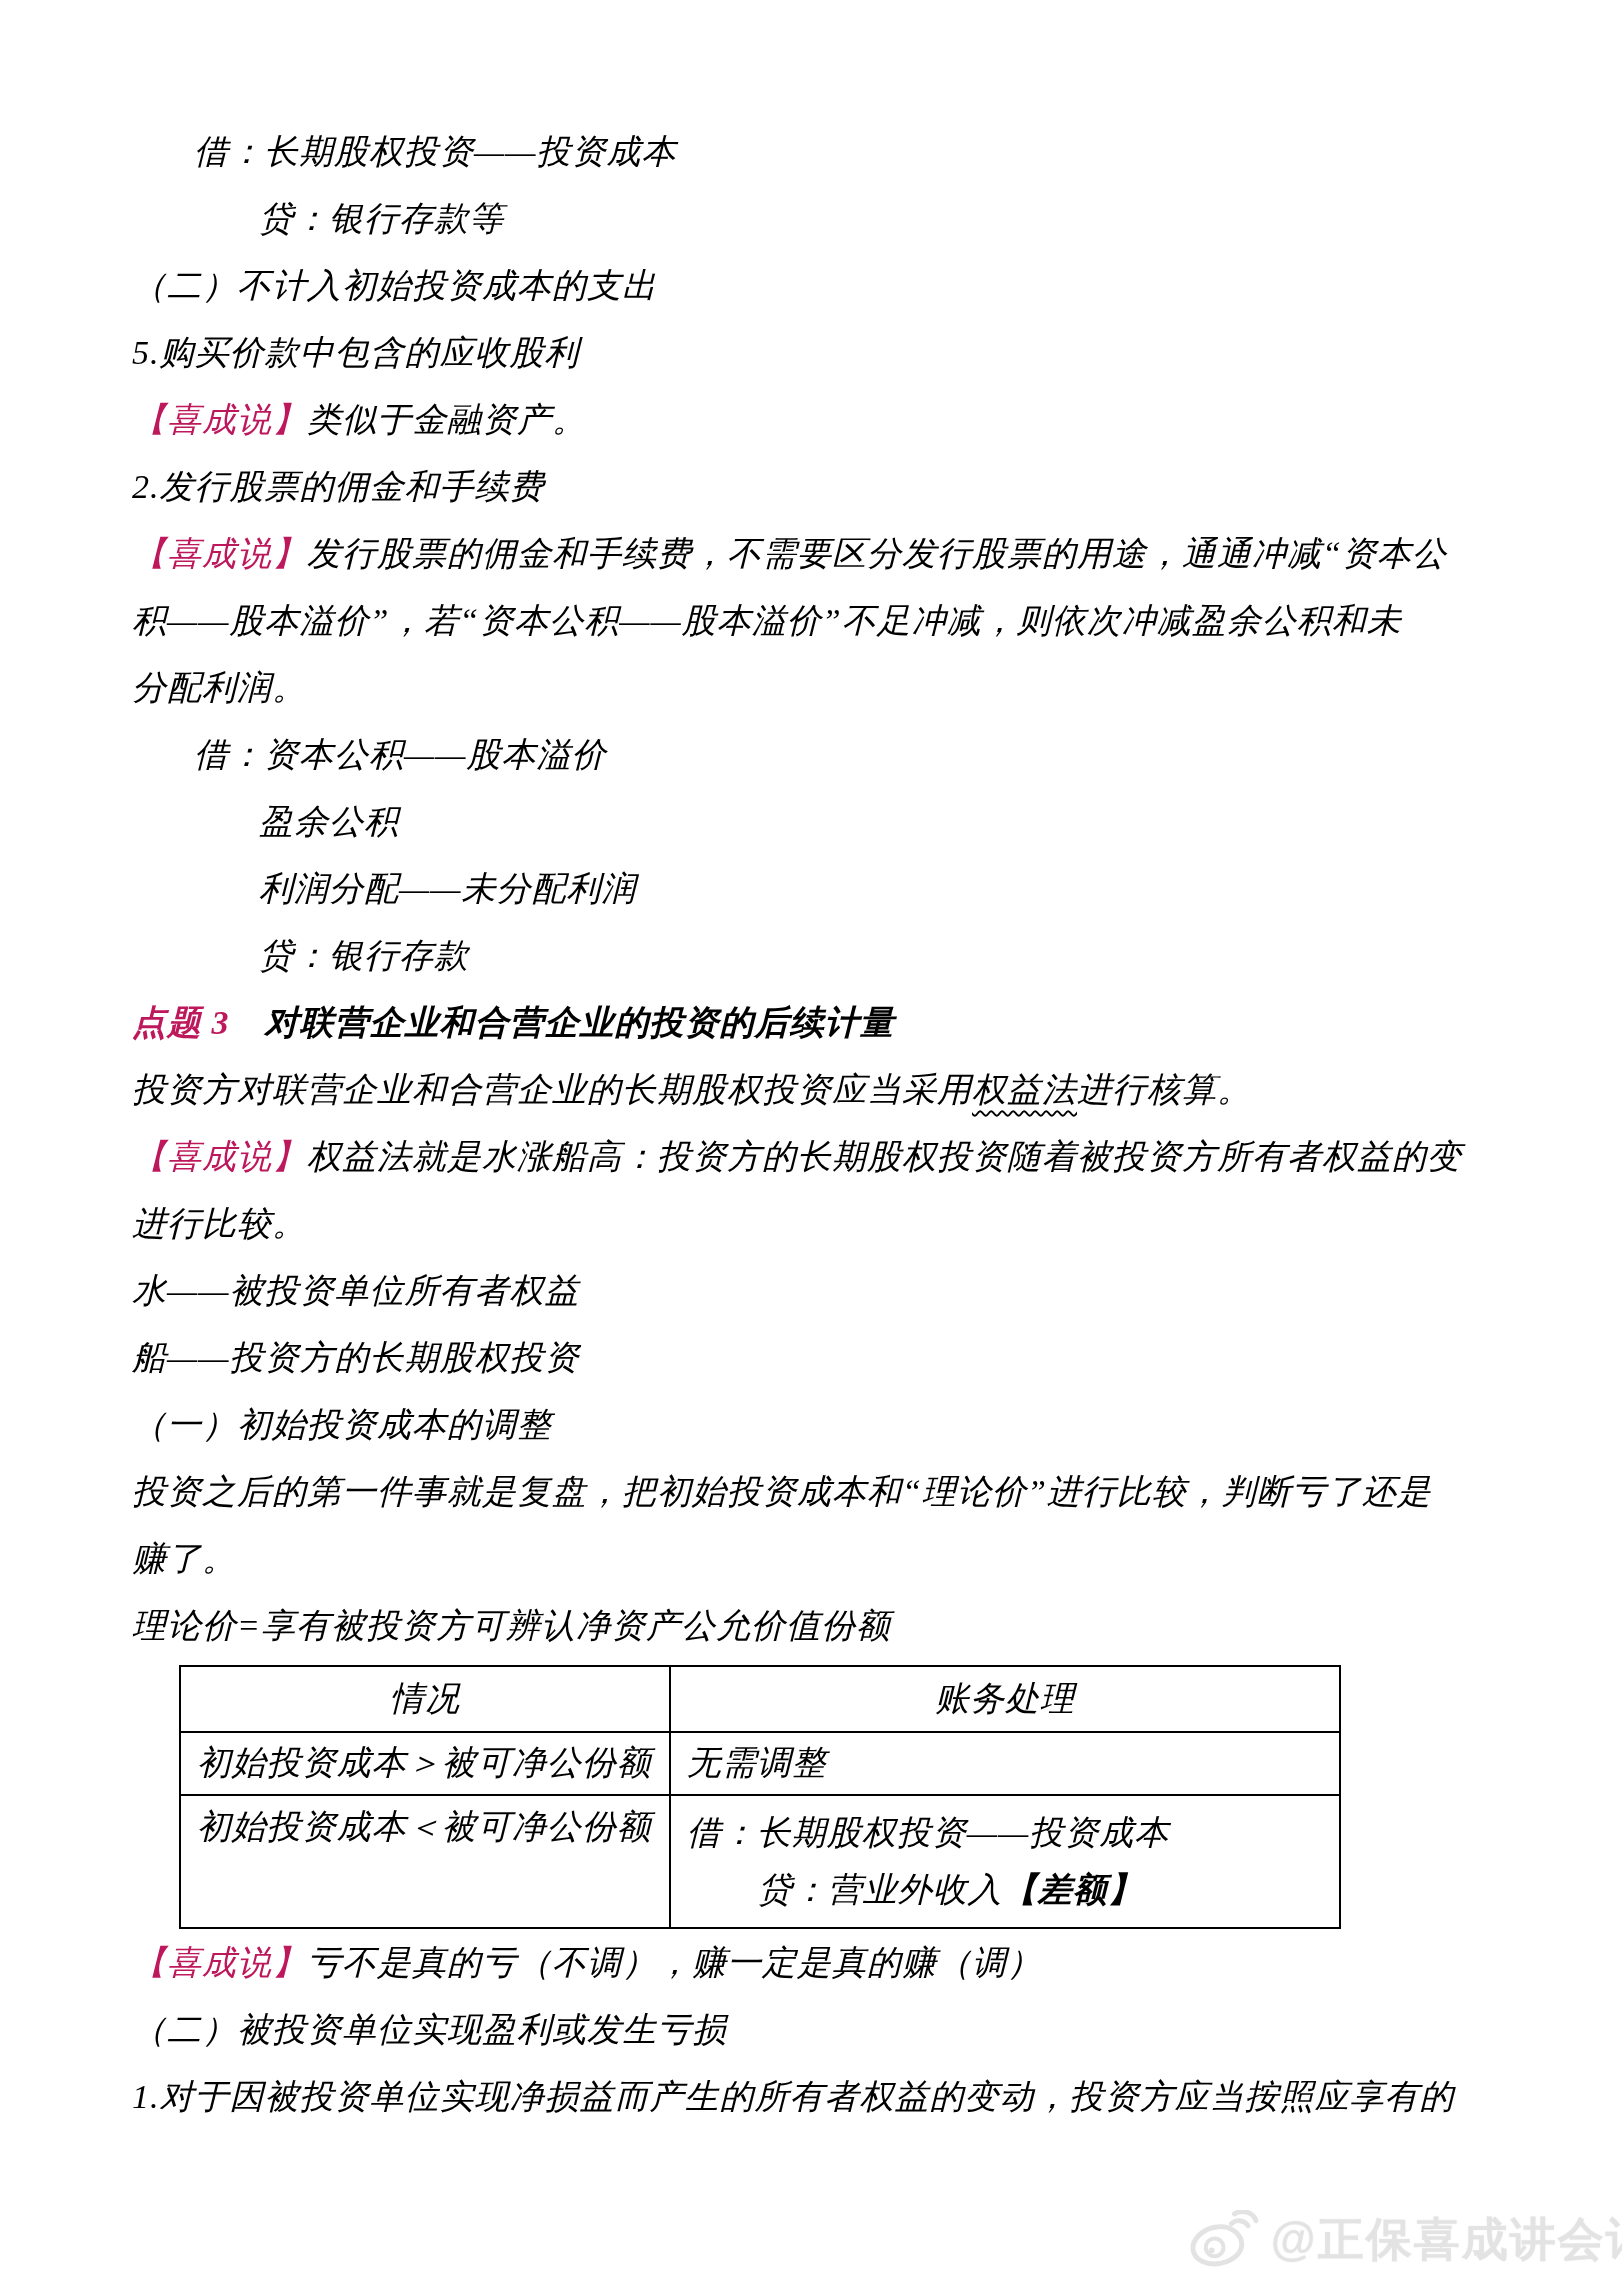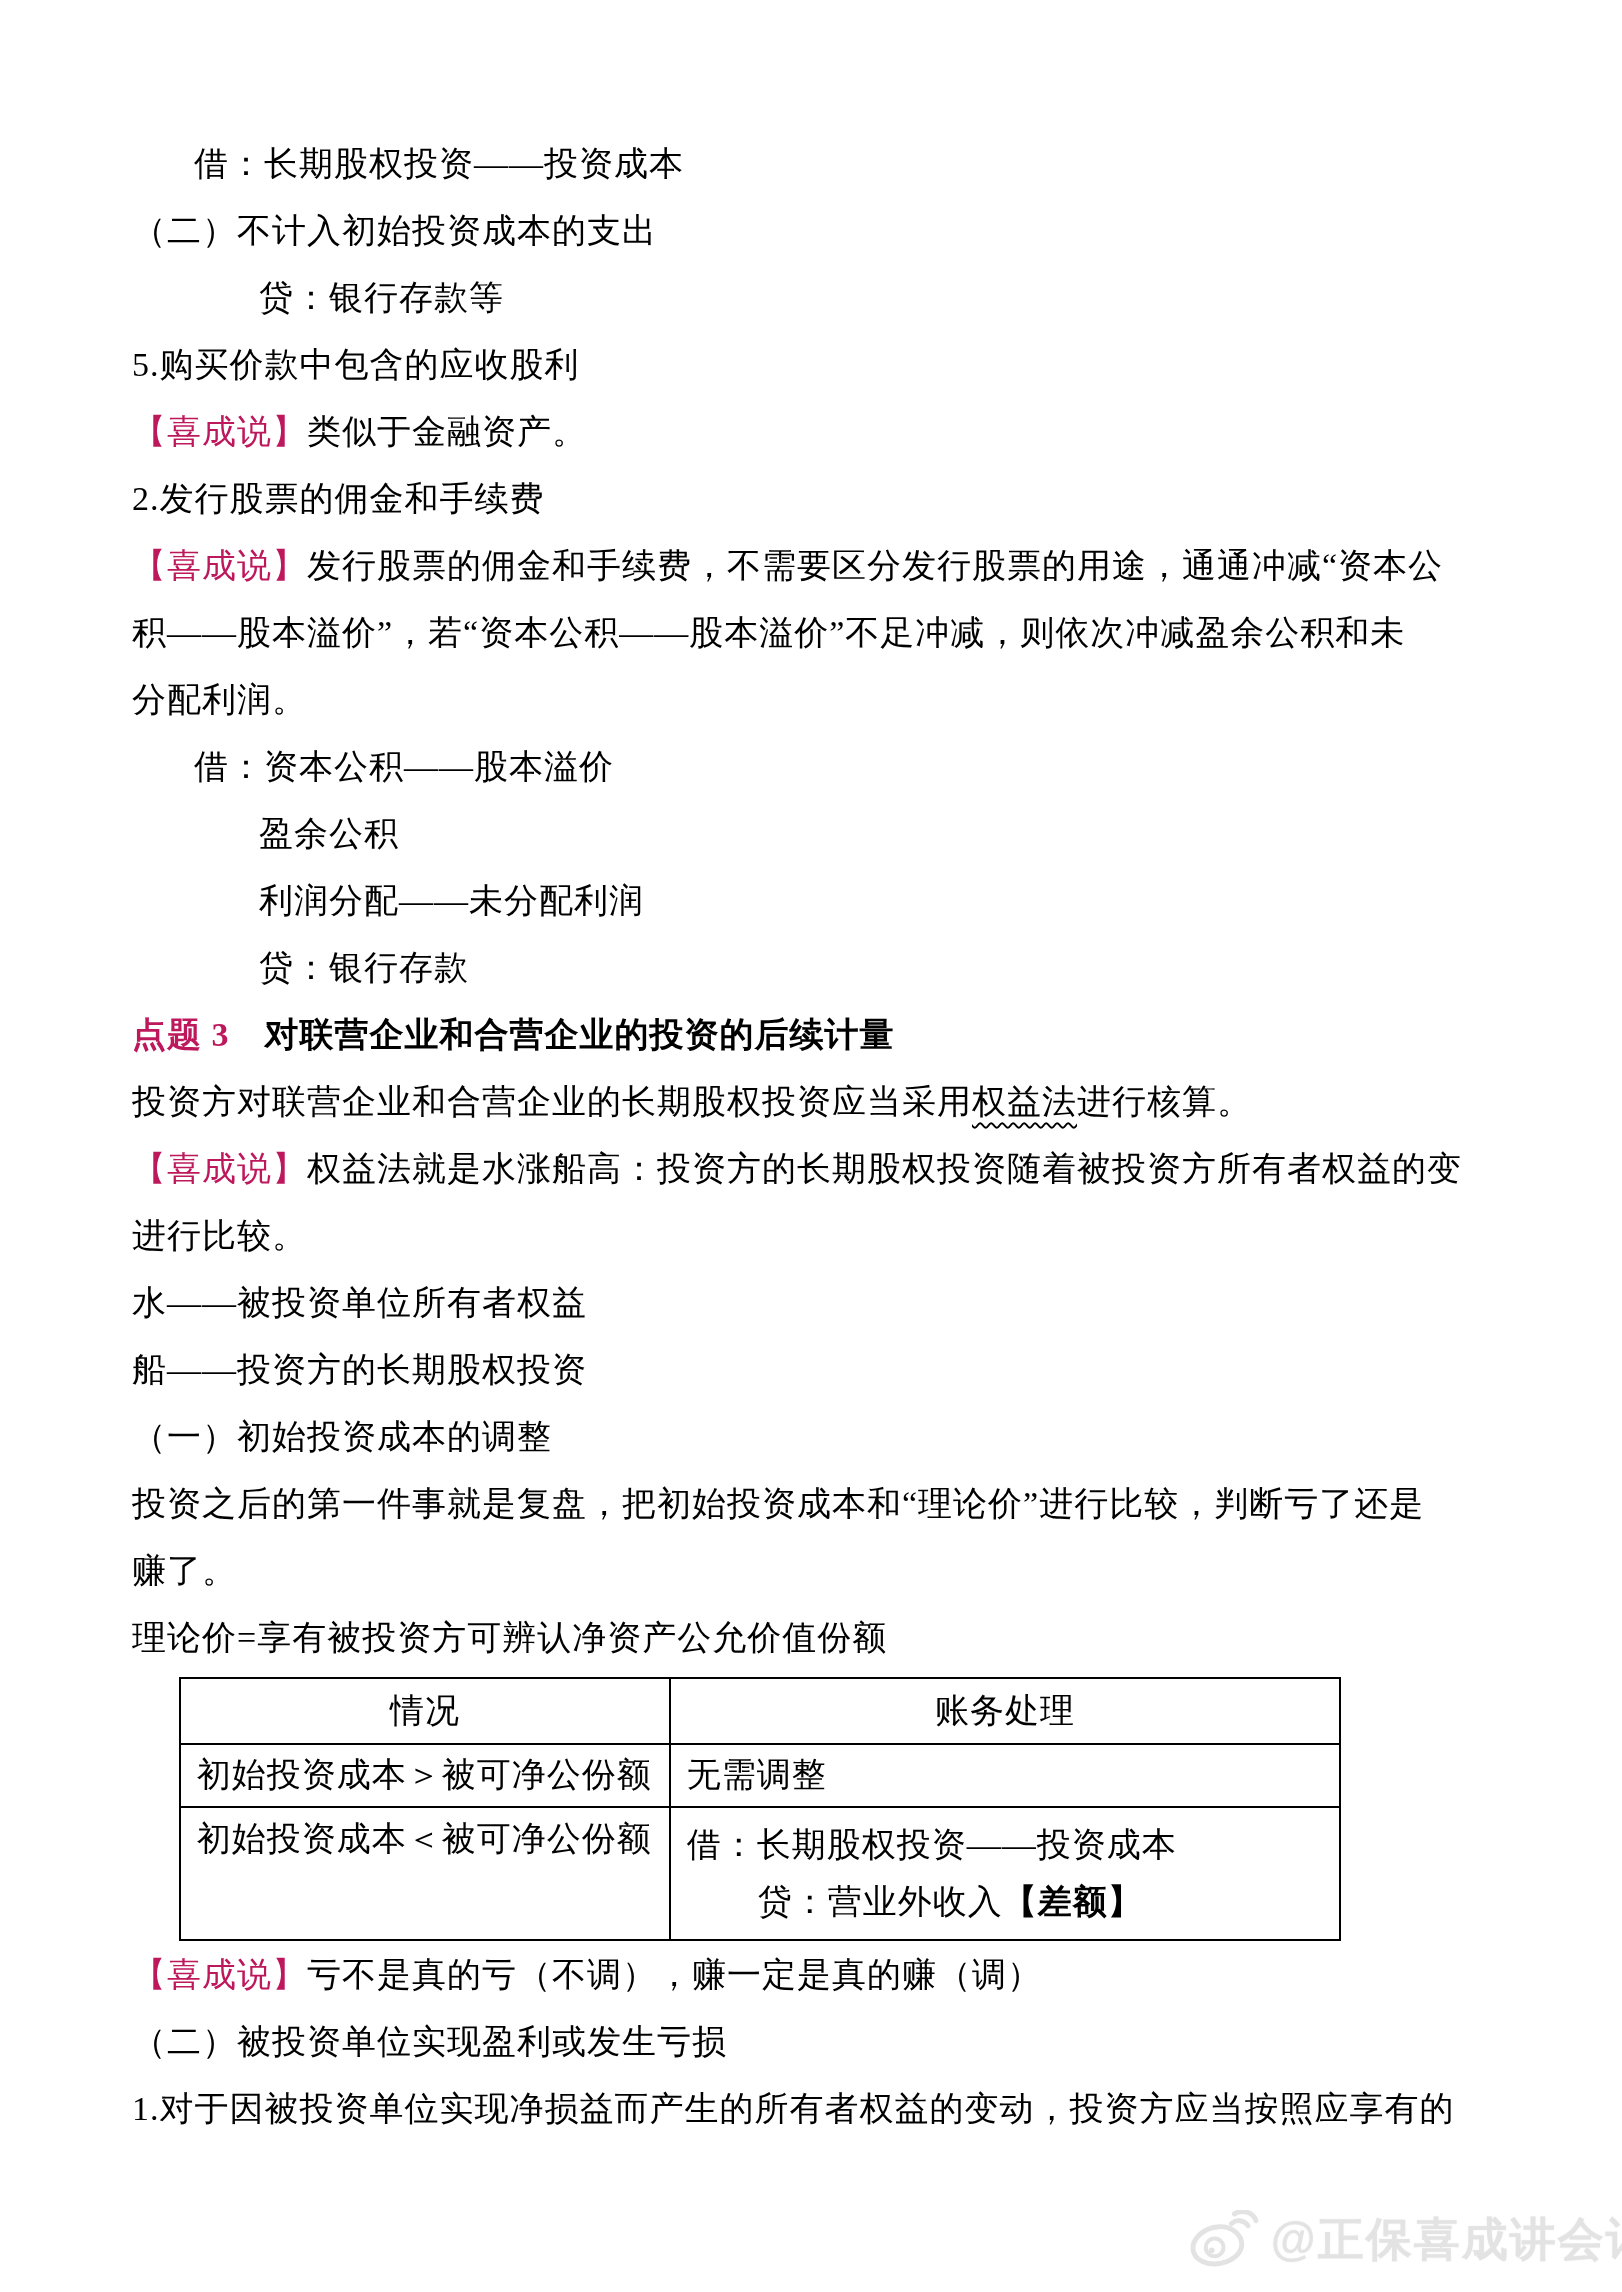--- a/index.html
+++ b/index.html
@@ -1,20 +1,20 @@
 <!DOCTYPE html>
 <html><head>
 <meta charset="utf-8">
 <style>
   html,body{margin:0;padding:0;background:#fff;}
   .page{
     position:relative;width:1622px;height:2293px;background:#ffffff;
     font-family:"Liberation Serif","DejaVu Serif",serif;color:#000000;overflow:hidden;
   }
-  .content{position:absolute;left:132px;top:130px;width:1362px;}
+  .content{position:absolute;left:132px;top:118px;width:1362px;font-style:italic;}
   .line{margin:0;height:67px;line-height:67px;font-size:34px;letter-spacing:1px;white-space:nowrap;}
   .ind-a{padding-left:62px;}      
   .ind-b{padding-left:127px;}     
   .red{color:#be185d;}
   .bold{font-weight:bold;}
   .num-gap{display:inline-block;width:35px;}
   .wavy{text-decoration:underline;text-decoration-style:wavy;text-decoration-thickness:2px;text-underline-offset:8.8px;text-align:center;}
   table.cmp{border-collapse:collapse;margin:5.9px 0 0 47px;width:1160px;table-layout:fixed;}
   table.cmp th,table.cmp td{border:2px solid #000;font-size:34px;font-weight:normal;letter-spacing:1px;}
   table.cmp col.c1{width:490px;}
@@ -33,22 +33,22 @@
   }
   .watermark svg{flex:0 0 auto;}
 </style>
 </head>
 <body>
 
 <div class="page">
   <div class="content">
 
     <p class="line ind-a"><span>借：长期股权投资——投资成本</span></p>
+    <p class="line ind-b"><span>贷：银行存款等</span></p>
     <p class="line"><span>（二）不计入初始投资成本的支出</span></p>
-    <p class="line ind-b"><span>贷：银行存款等</span></p>
     <p class="line"><span>5.购买价款中包含的应收股利</span></p>
     <p class="line"><span class="red">【喜成说】</span><span>类似于金融资产。</span></p>
     <p class="line"><span>2.发行股票的佣金和手续费</span></p>
     <p class="line"><span class="red">【喜成说】</span><span>发行股票的佣金和手续费，不需要区分发行股票的用途，通通冲减“资本公</span></p>
     <p class="line"><span>积——股本溢价”，若“资本公积——股本溢价”不足冲减，则依次冲减盈余公积和未</span></p>
     <p class="line"><span>分配利润。</span></p>
     <p class="line ind-a"><span>借：资本公积——股本溢价</span></p>
     <p class="line ind-b"><span>盈余公积</span></p>
     <p class="line ind-b"><span>利润分配——未分配利润</span></p>
     <p class="line ind-b"><span>贷：银行存款</span></p>

